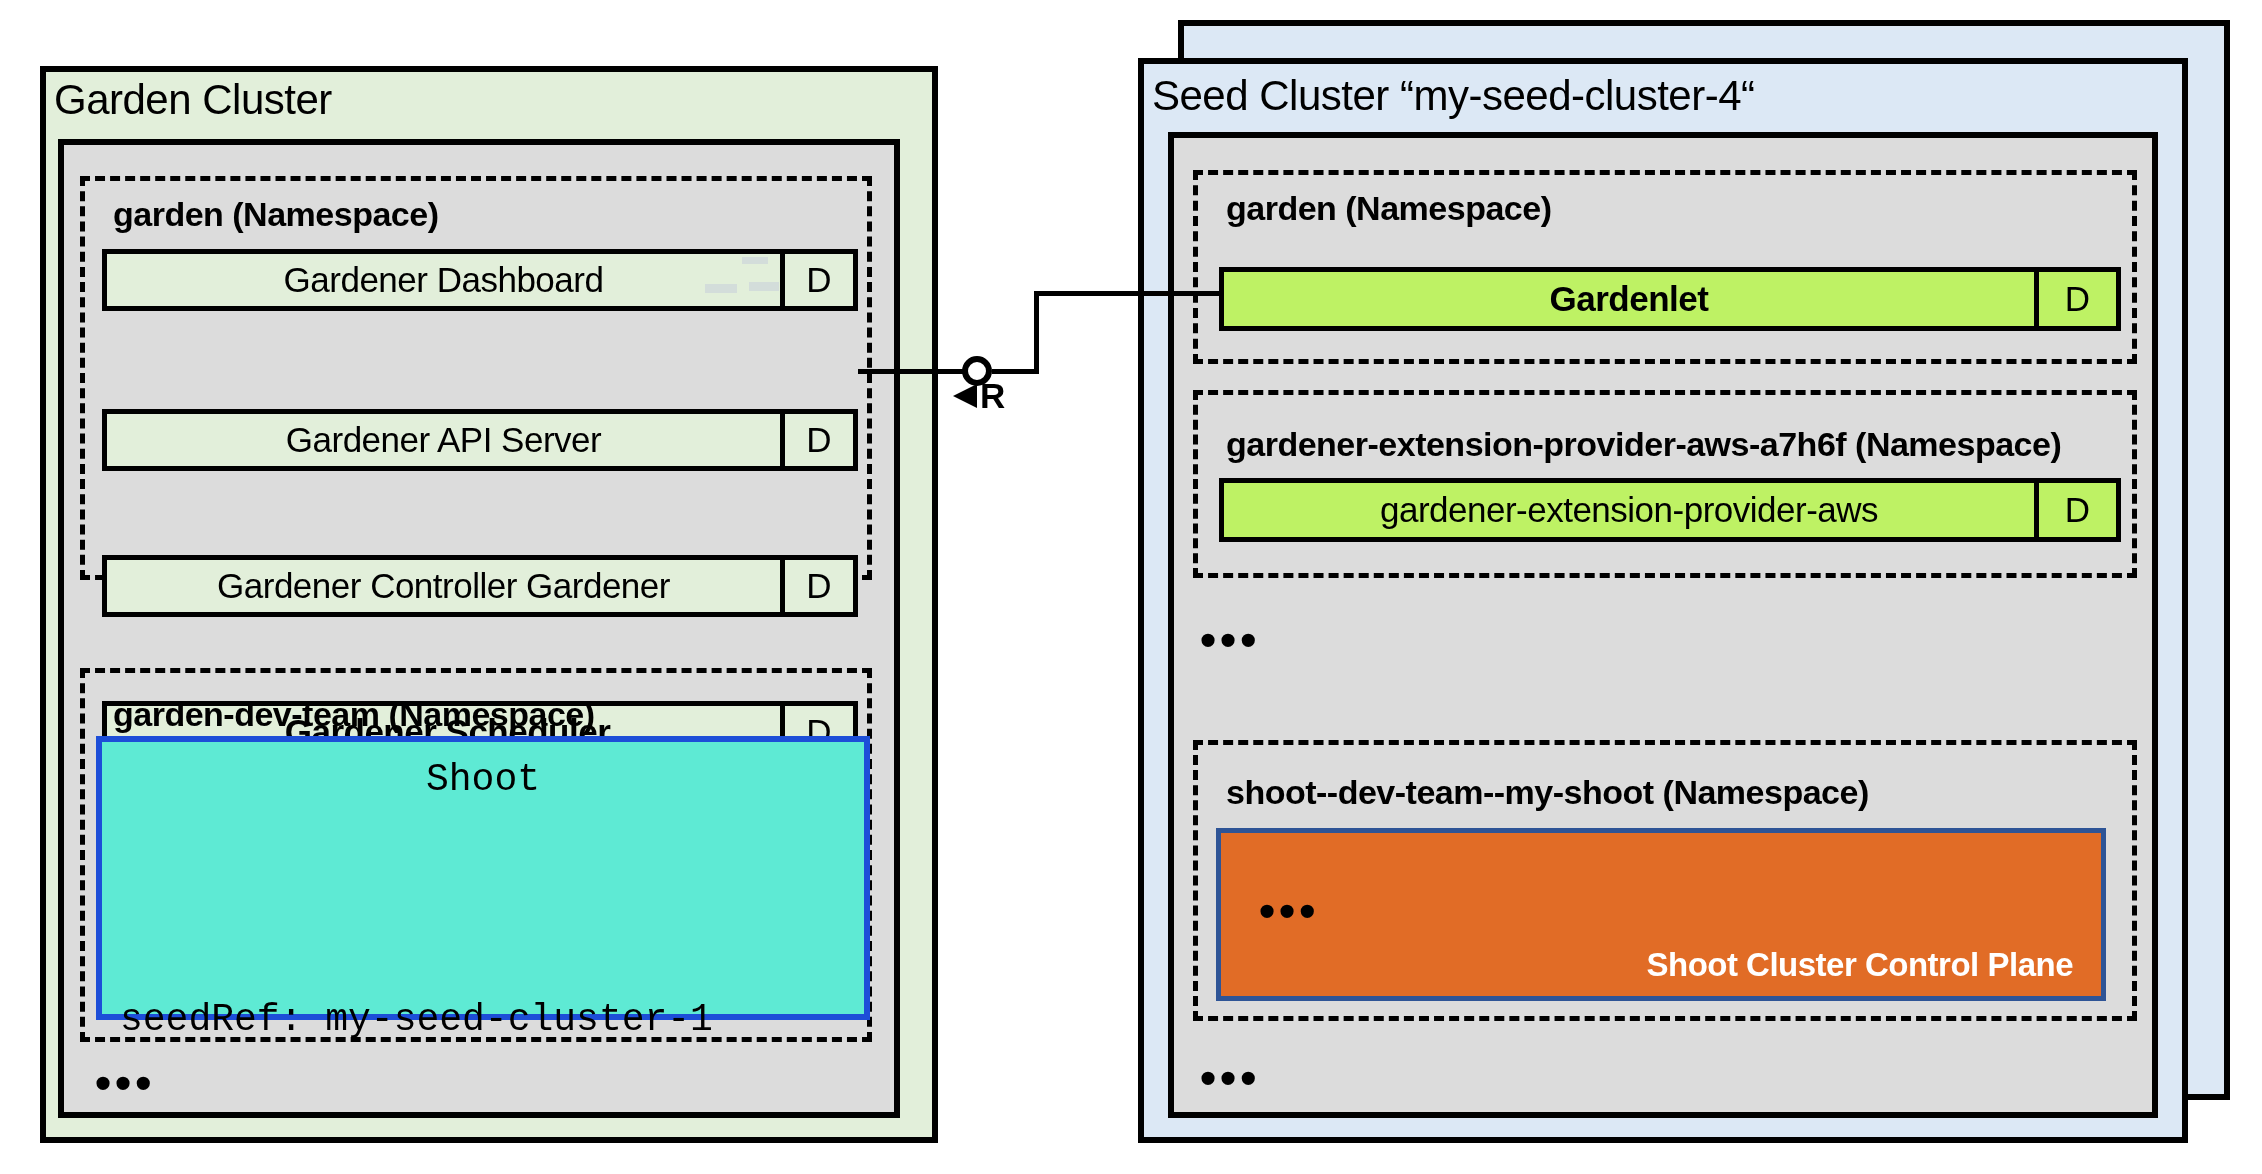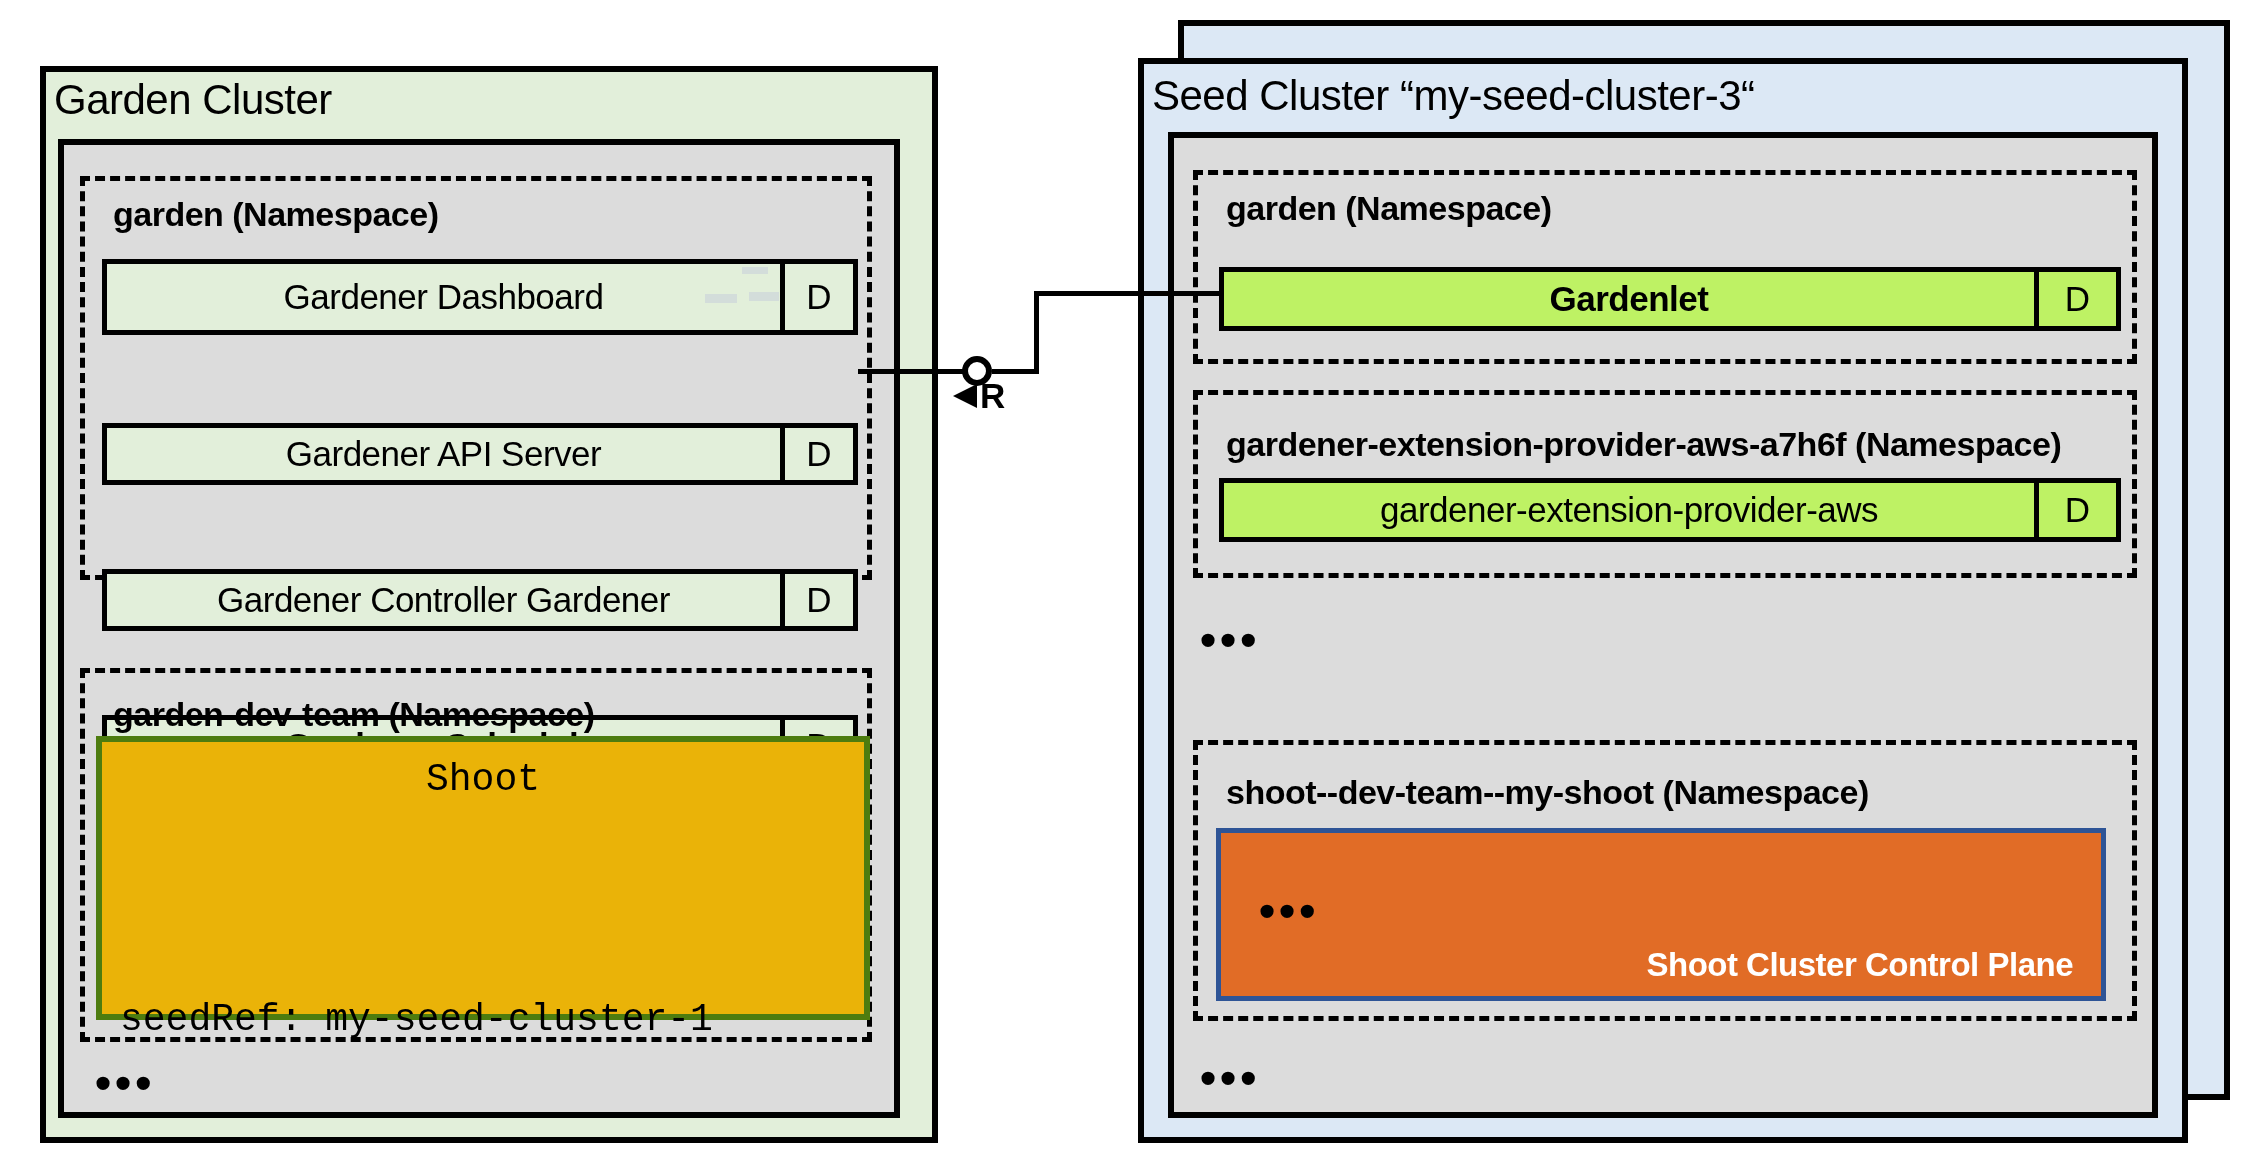--- a/index.html
+++ b/index.html
@@ -31,21 +31,21 @@
     display:flex;align-items:center;justify-content:center;
     font-size:35px;
   }
   .row.orange{background:#bef264;}
   .row .bold{font-weight:bold;}
   .dots{
     font-size:46px;font-weight:bold;letter-spacing:4px;
     line-height:46px;white-space:nowrap;
   }
   .mono{font-family:"Liberation Mono","DejaVu Sans Mono",monospace;}
-  .shoot-box{background:#eab308;border:6px solid #4d7c0f;}
+  .shoot-box{background:#5eead4;border:6px solid #1d4ed8;}
   .shoot-kind{font-size:38px;text-align:center;}
   .shoot-name{font-size:36px;font-weight:bold;text-align:center;letter-spacing:-0.5px;}
   .shoot-spec{font-size:38px;line-height:56px;white-space:pre;}
   .cp-box{background:#e16c26;border:5px solid #2e5496;}
   .cp-label{font-size:33px;font-weight:bold;color:#ffffff;letter-spacing:-0.5px;white-space:nowrap;}
   .line{background:#000;}
   .iface-circle{
     width:30px;height:30px;border:6px solid #000;border-radius:50%;
     background:#fff;
   }
@@ -66,21 +66,21 @@
 
   <div class="abs cluster-green" style="left:40px;top:66px;width:898px;height:1077px;">
 
     <div class="abs cluster-title" style="left:8px;top:4px;">Garden Cluster</div>
 
     <div class="abs panel" style="left:12px;top:67px;width:842px;height:979px;">
 
       <div class="abs ns" style="left:16px;top:31px;width:792px;height:404px;">
         <div class="abs ns-label" style="left:28px;top:14px;">garden (Namespace)</div>
 
-        <div class="abs row" style="left:17px;top:78px;width:756px;height:76px;">
+        <div class="abs row" style="left:17px;top:68px;width:756px;height:62px;">
           <div class="artifact" style="left:635px;top:3px;width:26px;height:7px;"></div>
           <div class="artifact" style="left:598px;top:30px;width:32px;height:9px;"></div>
           <div class="artifact" style="left:642px;top:28px;width:30px;height:9px;"></div>
           <div class="main">Gardener Dashboard</div>
           <div class="dcell" style="width:68px;">D</div>
         </div>
 
         <div class="abs row" style="left:17px;top:166px;width:756px;height:62px;">
           <div class="main">Gardener API Server</div>
           <div class="dcell" style="width:68px;">D</div>
@@ -109,21 +109,21 @@
       </div>
 
       <div class="abs dots" style="left:31px;top:915px;">•••</div>
     </div>
   </div>
 
   <div class="abs cluster-blue" style="left:1178px;top:20px;width:1052px;height:1080px;"></div>
 
   <div class="abs cluster-blue" style="left:1138px;top:58px;width:1050px;height:1085px;">
 
-    <div class="abs cluster-title" style="left:8px;top:8px;">Seed Cluster “my-seed-cluster-3“</div>
+    <div class="abs cluster-title" style="left:8px;top:8px;">Seed Cluster “my-seed-cluster-4“</div>
 
     <div class="abs panel" style="left:24px;top:68px;width:990px;height:986px;">
 
       <div class="abs ns" style="left:19px;top:32px;width:944px;height:194px;">
         <div class="abs ns-label" style="left:28px;top:14px;">garden (Namespace)</div>
         <div class="abs row orange" style="left:21px;top:92px;width:902px;height:64px;">
           <div class="main bold">Gardenlet</div>
           <div class="dcell" style="width:77px;">D</div>
         </div>
       </div>

